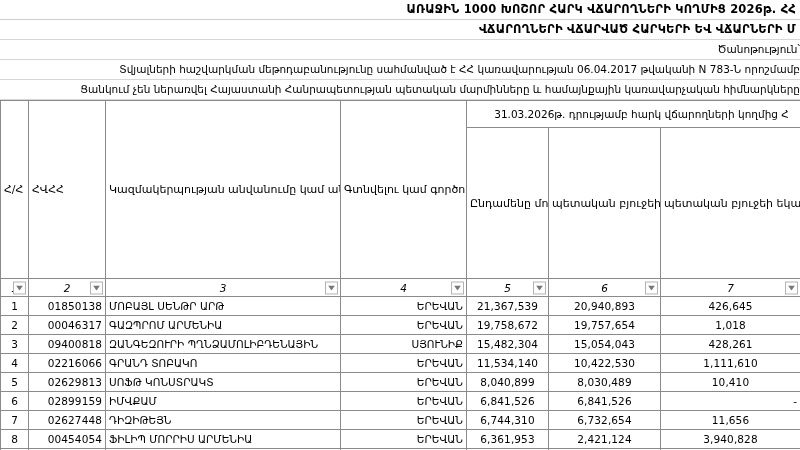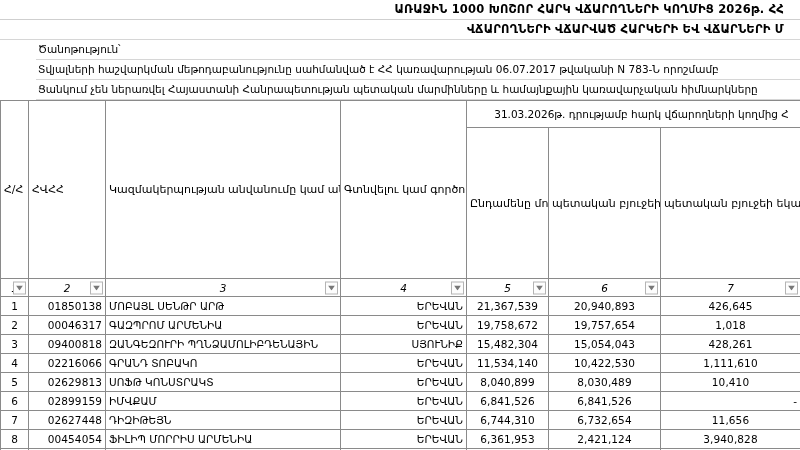--- a/index.html
+++ b/index.html
@@ -8,30 +8,30 @@
     font-family:"DejaVu Sans","Liberation Sans",sans-serif;
     color:#000;
   }
   .sheet{position:relative;width:800px;height:450px;}
 
   
   .title-block{width:800px;}
   .title-row{
     height:19px;line-height:19px;text-align:right;
     font-size:11.5px;font-weight:bold;letter-spacing:.2px;
-    white-space:nowrap;overflow:hidden;padding-right:16px;
+    white-space:nowrap;overflow:hidden;padding-right:4px;
     border-bottom:1px solid #d6d6d6;
   }
   .title-row.r1{border-bottom:1px solid #cfcfcf;}
   .title-inner{display:inline-block;padding-right:0;}
 
   .note-row{
-    height:19px;line-height:19px;text-align:left;
+    height:19px;line-height:19px;text-align:right;
     font-size:10.5px;white-space:nowrap;overflow:hidden;
-    border-bottom:1px solid #d6d6d6;padding-left:2px;margin-left:36px;
+    border-bottom:1px solid #d6d6d6;padding-left:2px;
   }
 
   
   table.grid{
     border-collapse:collapse;table-layout:fixed;width:800px;
     font-size:10.5px;
   }
   table.grid td,table.grid th{
     border:1px solid #8a8a8a;
     padding:0 3px;
@@ -76,21 +76,21 @@
 <div class="sheet">
 
   <div class="title-block">
     <div class="title-row r1">
       <span class="title-inner">ԱՌԱՋԻՆ 1000 ԽՈՇՈՐ ՀԱՐԿ ՎՃԱՐՈՂՆԵՐԻ  ԿՈՂՄԻՑ 2026թ.  ՀՀ</span>
     </div>
     <div class="title-row">
       <span class="title-inner">ՎՃԱՐՈՂՆԵՐԻ ՎՃԱՐՎԱԾ ՀԱՐԿԵՐԻ ԵՎ ՎՃԱՐՆԵՐԻ Մ</span>
     </div>
     <div class="note-row">Ծանոթություն՝</div>
-    <div class="note-row">Տվյալների հաշվարկման մեթոդաբանությունը սահմանված է ՀՀ կառավարության 06.07.2017 թվականի N 783-Ն որոշմամբ</div>
+    <div class="note-row">Տվյալների հաշվարկման մեթոդաբանությունը սահմանված է ՀՀ կառավարության 06.04.2017 թվականի N 783-Ն որոշմամբ</div>
     <div class="note-row">Ցանկում չեն ներառվել Հայաստանի Հանրապետության պետական մարմինները և համայնքային կառավարչական հիմնարկները</div>
   </div>
 
   <table class="grid">
     <colgroup>
       <col style="width:28px">
       <col style="width:77px">
       <col style="width:235px">
       <col style="width:126px">
       <col style="width:82px">

